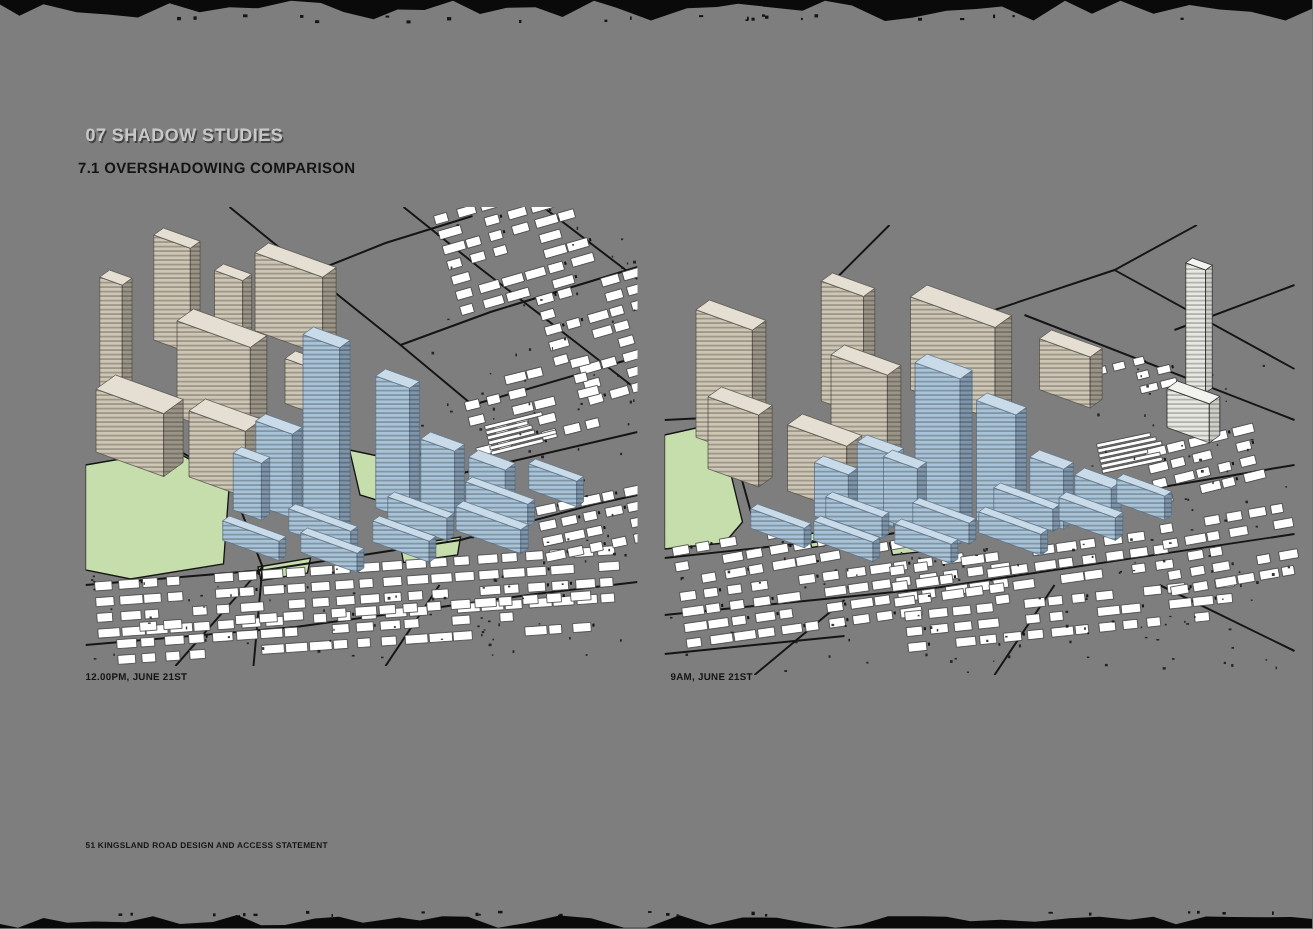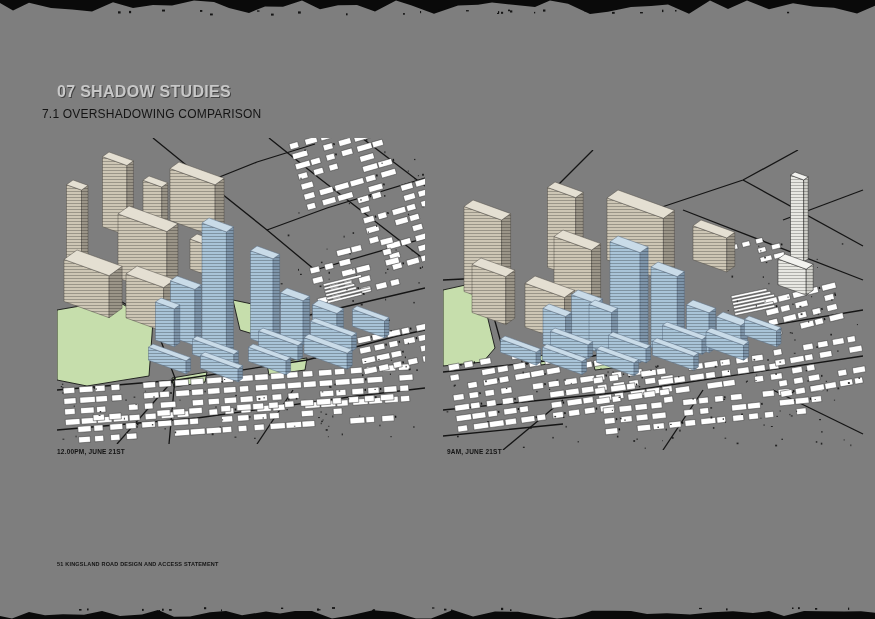--- a/index.html
+++ b/index.html
@@ -3,27 +3,27 @@
 <meta charset="utf-8">
 <style>
   html,body{margin:0;padding:0;background:#6e6e6e;}
   #page{
     position:relative;width:875px;height:619px;overflow:hidden;
     background:var(--c-page_background,#7E7E7E);
     font-family:"Liberation Sans",sans-serif;
   }
   .abs{position:absolute;}
   #section-title{
-    left:57px;top:83px;font-size:16px;font-weight:bold;letter-spacing:.3px;
+    left:57px;top:83px;font-size:12px;font-weight:bold;letter-spacing:.3px;
     color:var(--c-title_text,#C8C8C8);
     text-shadow:1px 1px 0 rgba(35,35,35,.65);
     white-space:nowrap;
   }
   #section-subtitle{
-    left:42px;top:107px;font-size:12px;font-weight:normal;letter-spacing:.2px;
+    left:52px;top:107px;font-size:10px;font-weight:bold;letter-spacing:.2px;
     color:var(--c-subtitle_text,#141414);white-space:nowrap;
   }
   .fig-caption{
     font-size:6.5px;font-weight:bold;letter-spacing:.2px;
     color:var(--c-caption_text,#141414);white-space:nowrap;
   }
   #caption-left{left:57px;top:448px;}
   #caption-right{left:447px;top:448px;}
   #footer-text{
     left:57px;top:561px;font-size:5.5px;font-weight:bold;letter-spacing:.2px;

